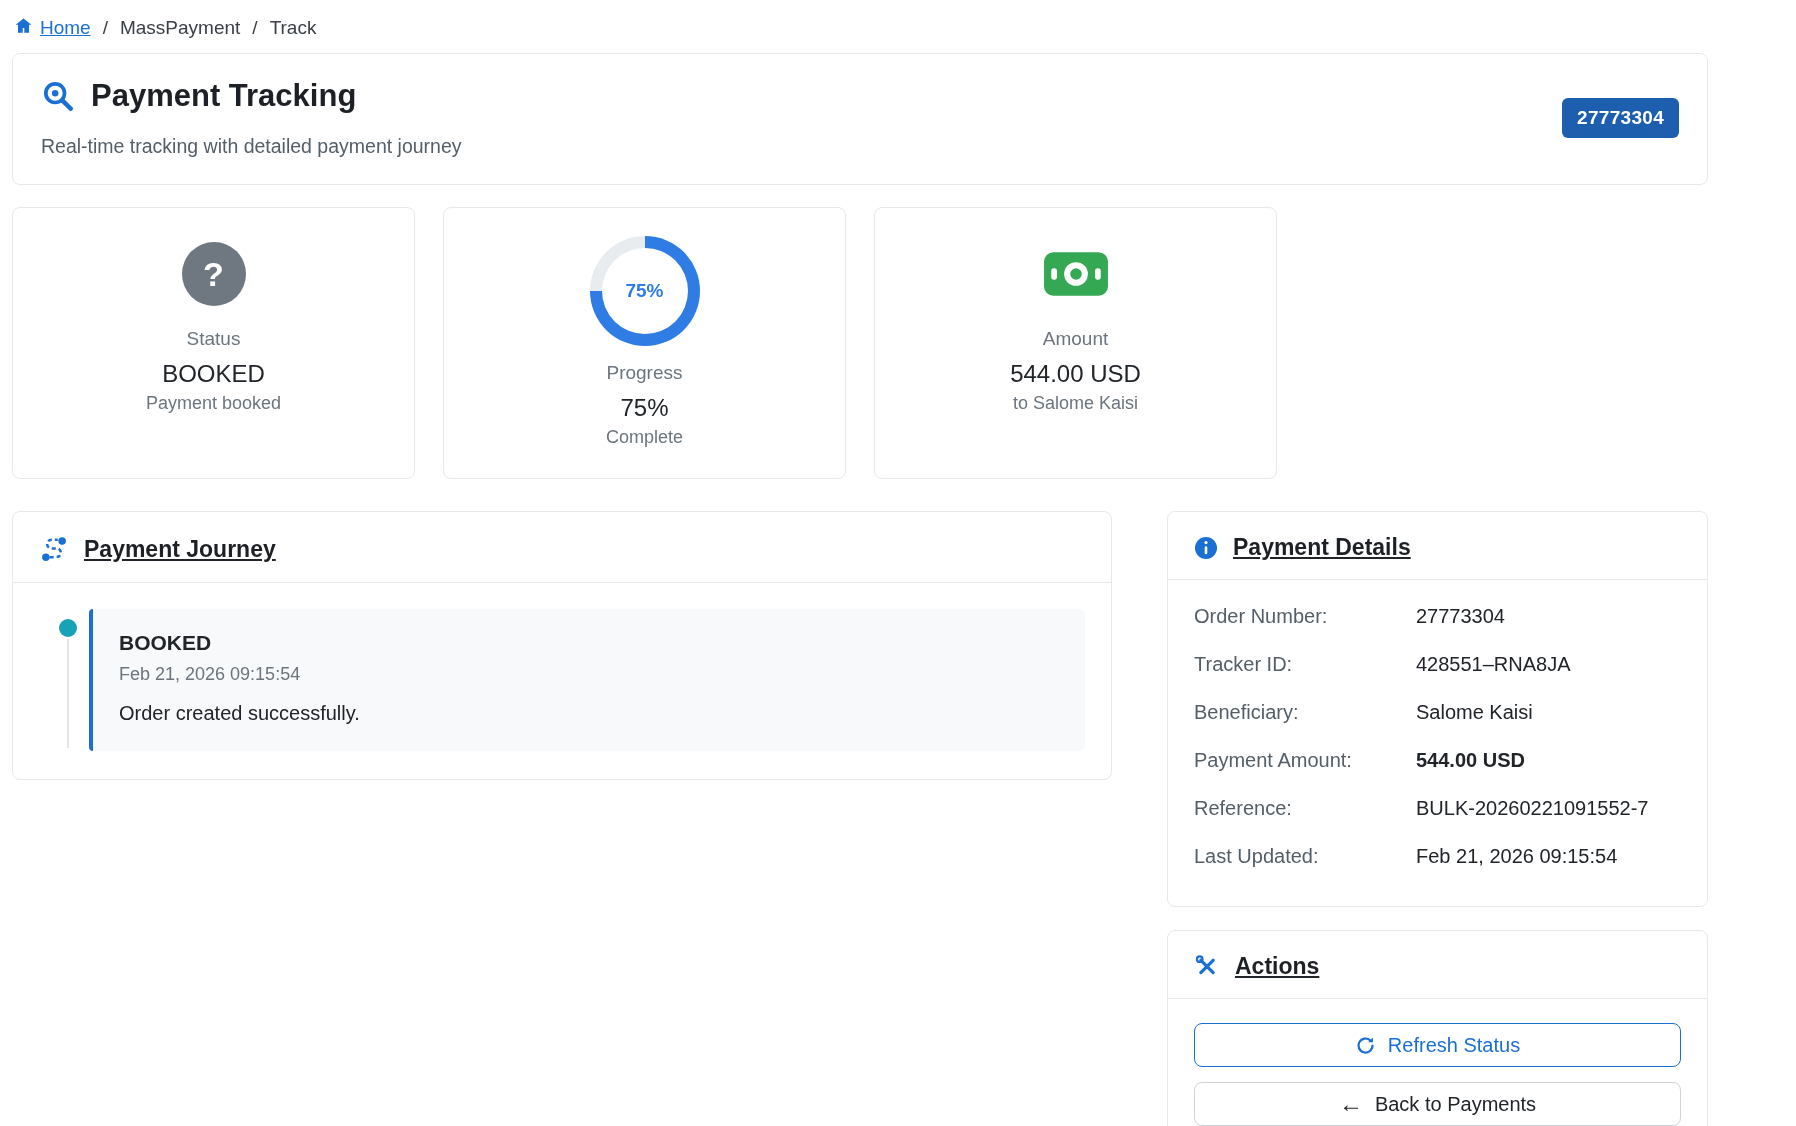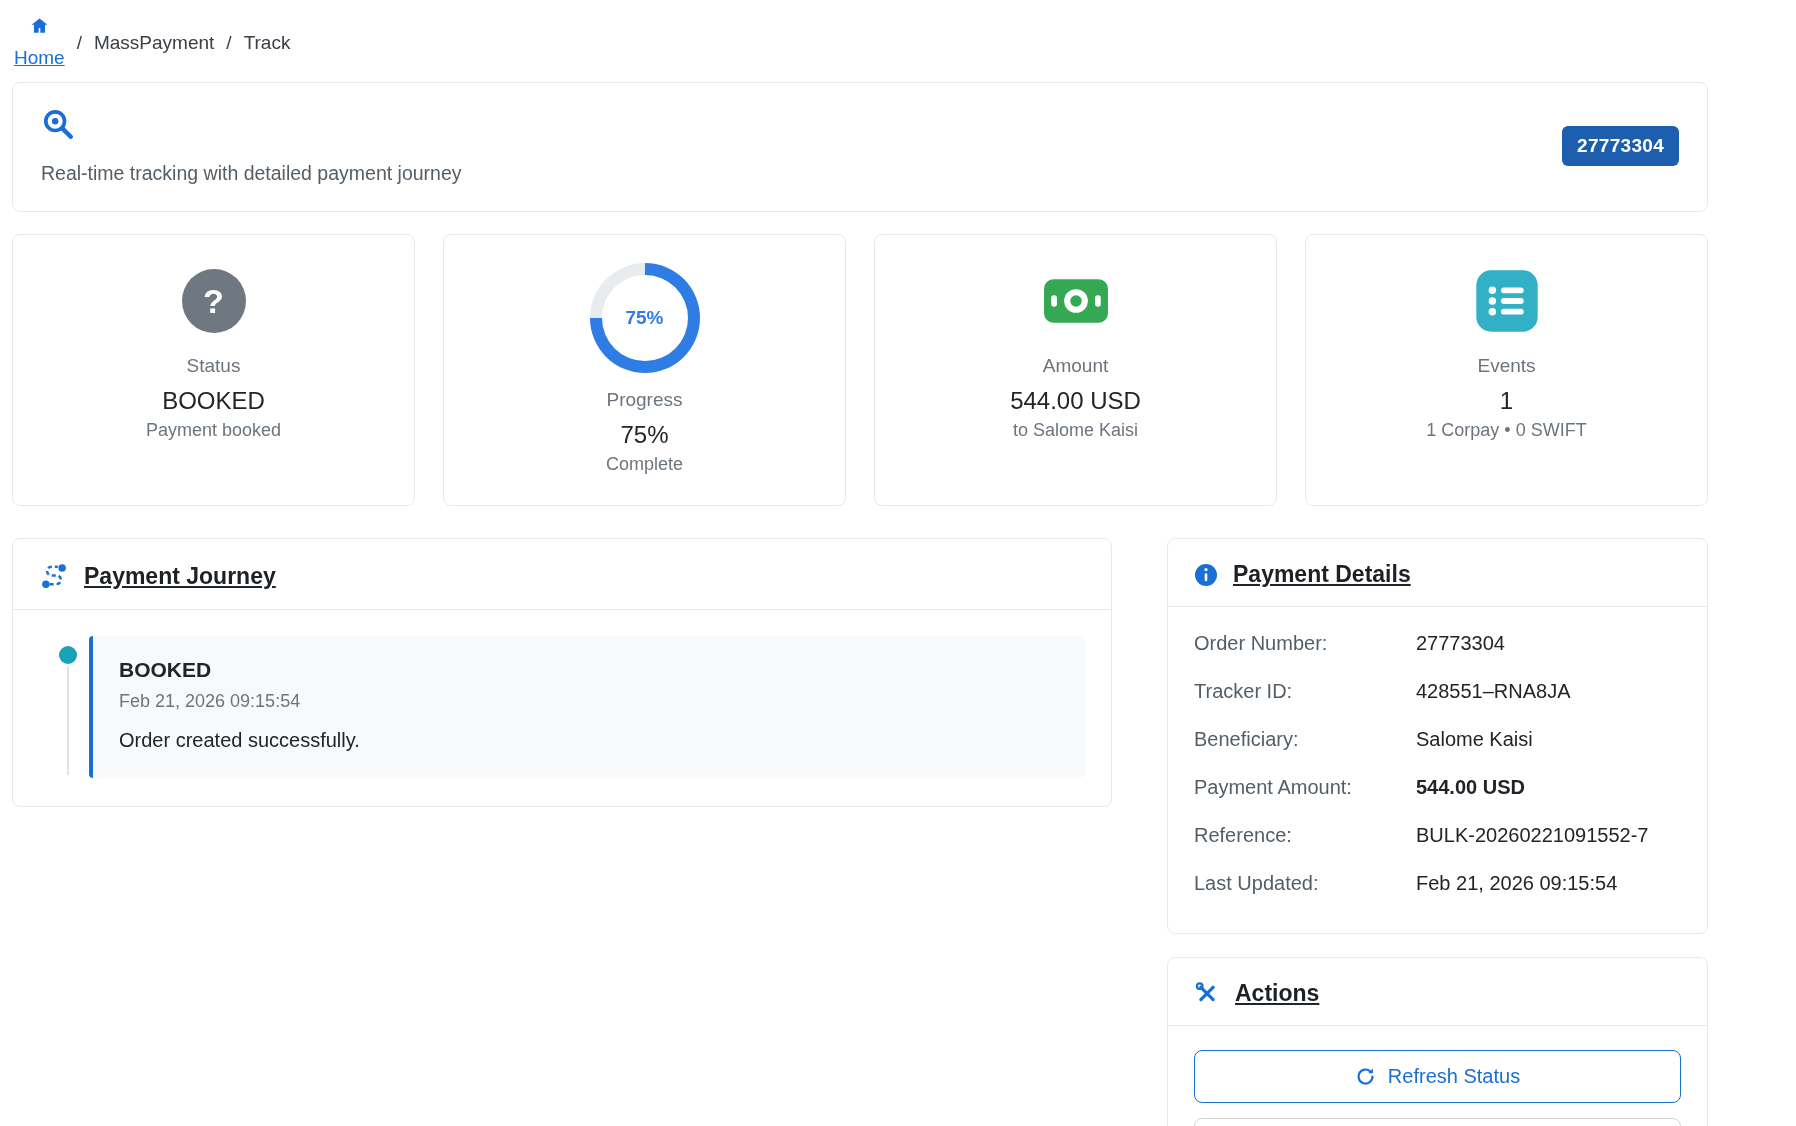--- a/index.html
+++ b/index.html
@@ -10,21 +10,21 @@
   }
   *{box-sizing:border-box;}
   body{margin:0;width:1796px;height:1126px;background:#fff;color:var(--text);
        font-family:"Liberation Sans",sans-serif;overflow:hidden;}
   .page{width:1696px;margin:0 0 0 12px;}
   a{color:var(--primary);}
   h1,h2,p{margin:0;}
 
   
   .breadcrumb{display:flex;align-items:center;gap:12px;padding:16px 2px 13px;font-size:19px;}
-  .bc-home{display:inline-flex;align-items:center;gap:7px;text-decoration:underline;cursor:pointer;flex-direction:column;}
+  .bc-home{display:inline-flex;align-items:center;gap:7px;text-decoration:underline;cursor:pointer;}
   .bc-sep,.bc-item{color:#3a4046;}
 
   .card{background:#fff;border:1px solid var(--border);border-radius:8px;}
 
   
   .header-card{display:flex;justify-content:space-between;align-items:center;padding:24px 28px 26px;}
   .title-row{display:flex;align-items:center;gap:16px;}
   .page-title{font-size:31px;font-weight:600;color:#1d2126;}
   .subtitle{margin-top:21px;font-size:19.5px;color:var(--muted-dark);}
   .search-icon{color:var(--primary);display:inline-flex;}
@@ -70,21 +70,21 @@
   
   .right-col{display:flex;flex-direction:column;gap:23px;}
   .details-body{padding:12px 26px 26px;}
   .drow{display:grid;grid-template-columns:222px 1fr;align-items:center;min-height:48px;}
   .dlabel{font-size:20px;color:var(--muted-dark);}
   .dvalue{font-size:20px;color:var(--text);}
   .dvalue.bold{font-weight:700;}
 
   
   .actions-body{padding:24px 26px 30px;display:flex;flex-direction:column;gap:15px;}
-  .btn{display:flex;align-items:center;justify-content:center;gap:12px;height:53px;width:100%;
+  .btn{display:flex;align-items:center;justify-content:center;gap:12px;height:44px;width:100%;
        border-radius:8px;font-size:20px;background:#fff;cursor:pointer;font-family:inherit;}
   .btn-refresh{border:1px solid var(--primary);color:var(--primary);}
   .btn-back{border:1px solid #cfd4d9;color:var(--text);}
   .btn-back .arrow{font-size:24px;line-height:1;}
   .info-icon,.tools-icon,.route-icon,.refresh-icon{display:inline-flex;color:var(--primary);}
 </style>
 </head>
 <body>
 
 <div class="page">
@@ -107,20 +107,21 @@
   <section class="card header-card">
     <div class="header-left">
       <div class="title-row">
         <span class="search-icon">
           <svg viewBox="0 0 24 24" width="34" height="34">
               <circle cx="10" cy="10" r="6.6" fill="none" stroke="currentColor" stroke-width="2.6"></circle>
               <circle cx="10" cy="10" r="2.3" fill="currentColor"></circle>
               <line x1="15.2" y1="15.2" x2="21" y2="21" stroke="currentColor" stroke-width="3.2" stroke-linecap="round"></line>
             </svg>
         </span>
+        <h1 class="page-title">Payment Tracking</h1>
       </div>
       <p class="subtitle">Real-time tracking with detailed payment journey</p>
     </div>
     <span class="order-badge">27773304</span>
   </section>
 
   <section class="stats">
 
     <div class="card stat-card">
       <div class="stat-icon-wrap">
@@ -150,38 +151,20 @@
               <rect x="8" y="16.5" width="5.5" height="11" rx="2.5" fill="#fff"></rect>
               <rect x="50.5" y="16.5" width="5.5" height="11" rx="2.5" fill="#fff"></rect>
             </svg>
         </span>
       </div>
       <div class="stat-label">Amount</div>
       <div class="stat-value">544.00 USD</div>
       <div class="stat-sub">to Salome Kaisi</div>
     </div>
 
-    <div class="card stat-card">
-      <div class="stat-icon-wrap">
-        <span class="list-icon">
-          <svg viewBox="0 0 48 48" width="64" height="64">
-              <rect x="1" y="1" width="46" height="46" rx="11" fill="currentColor"></rect>
-              <circle cx="13" cy="16" r="2.8" fill="#fff"></circle>
-              <circle cx="13" cy="24" r="2.8" fill="#fff"></circle>
-              <circle cx="13" cy="32" r="2.8" fill="#fff"></circle>
-              <rect x="19.5" y="13.8" width="17" height="4.4" rx="2.2" fill="#fff"></rect>
-              <rect x="19.5" y="21.8" width="17" height="4.4" rx="2.2" fill="#fff"></rect>
-              <rect x="19.5" y="29.8" width="17" height="4.4" rx="2.2" fill="#fff"></rect>
-            </svg>
-        </span>
-      </div>
-      <div class="stat-label">Events</div>
-      <div class="stat-value">1</div>
-      <div class="stat-sub">1 Corpay • 0 SWIFT</div>
-    </div>
 
   </section>
 
   <div class="main">
 
     <section class="card journey-card">
       <header class="section-header">
         <span class="route-icon">
           <svg viewBox="0 0 24 24" width="30" height="30">
               <circle cx="5.5" cy="18.5" r="3" fill="currentColor"></circle>

